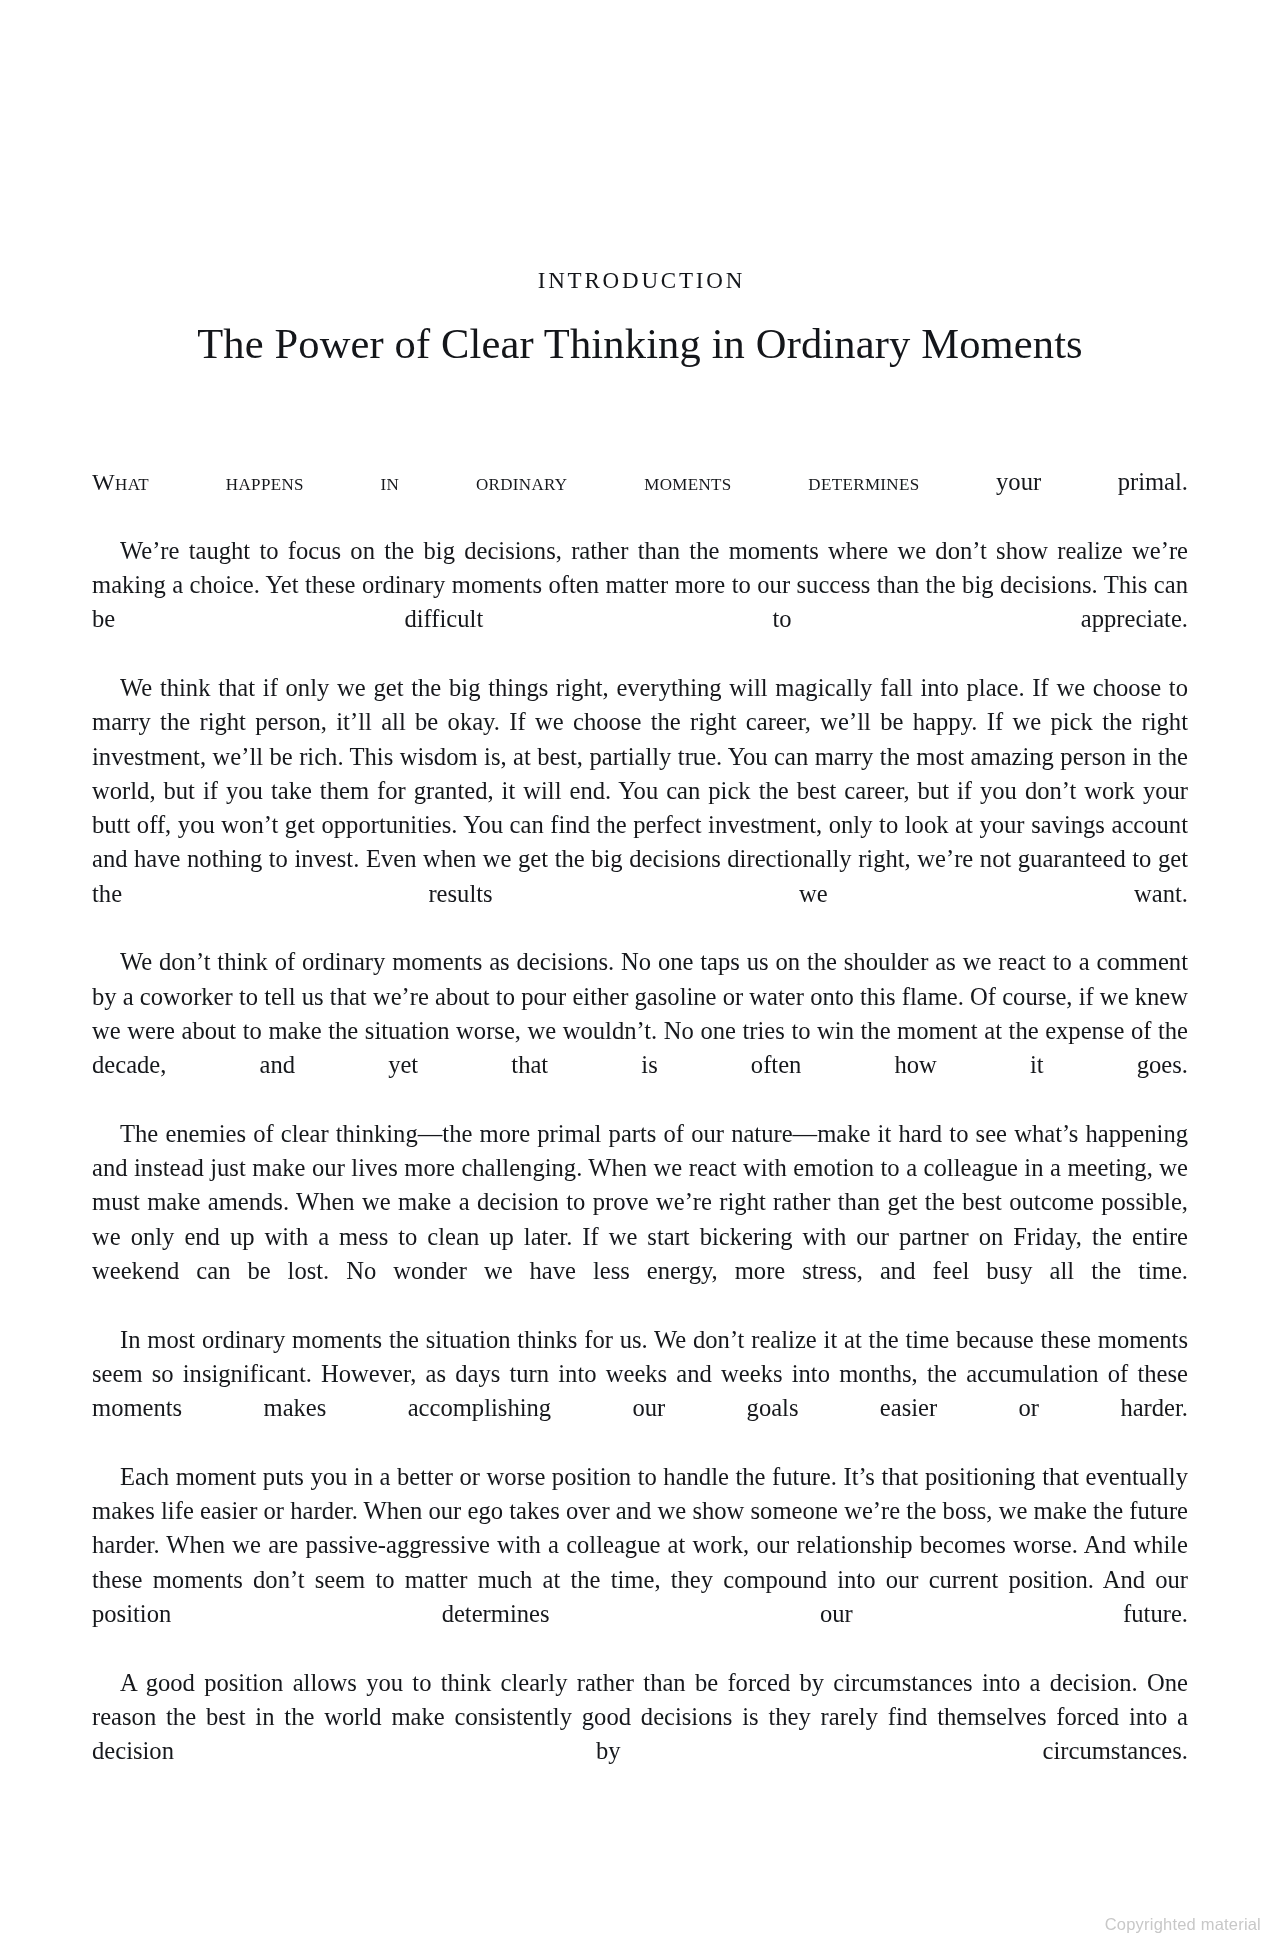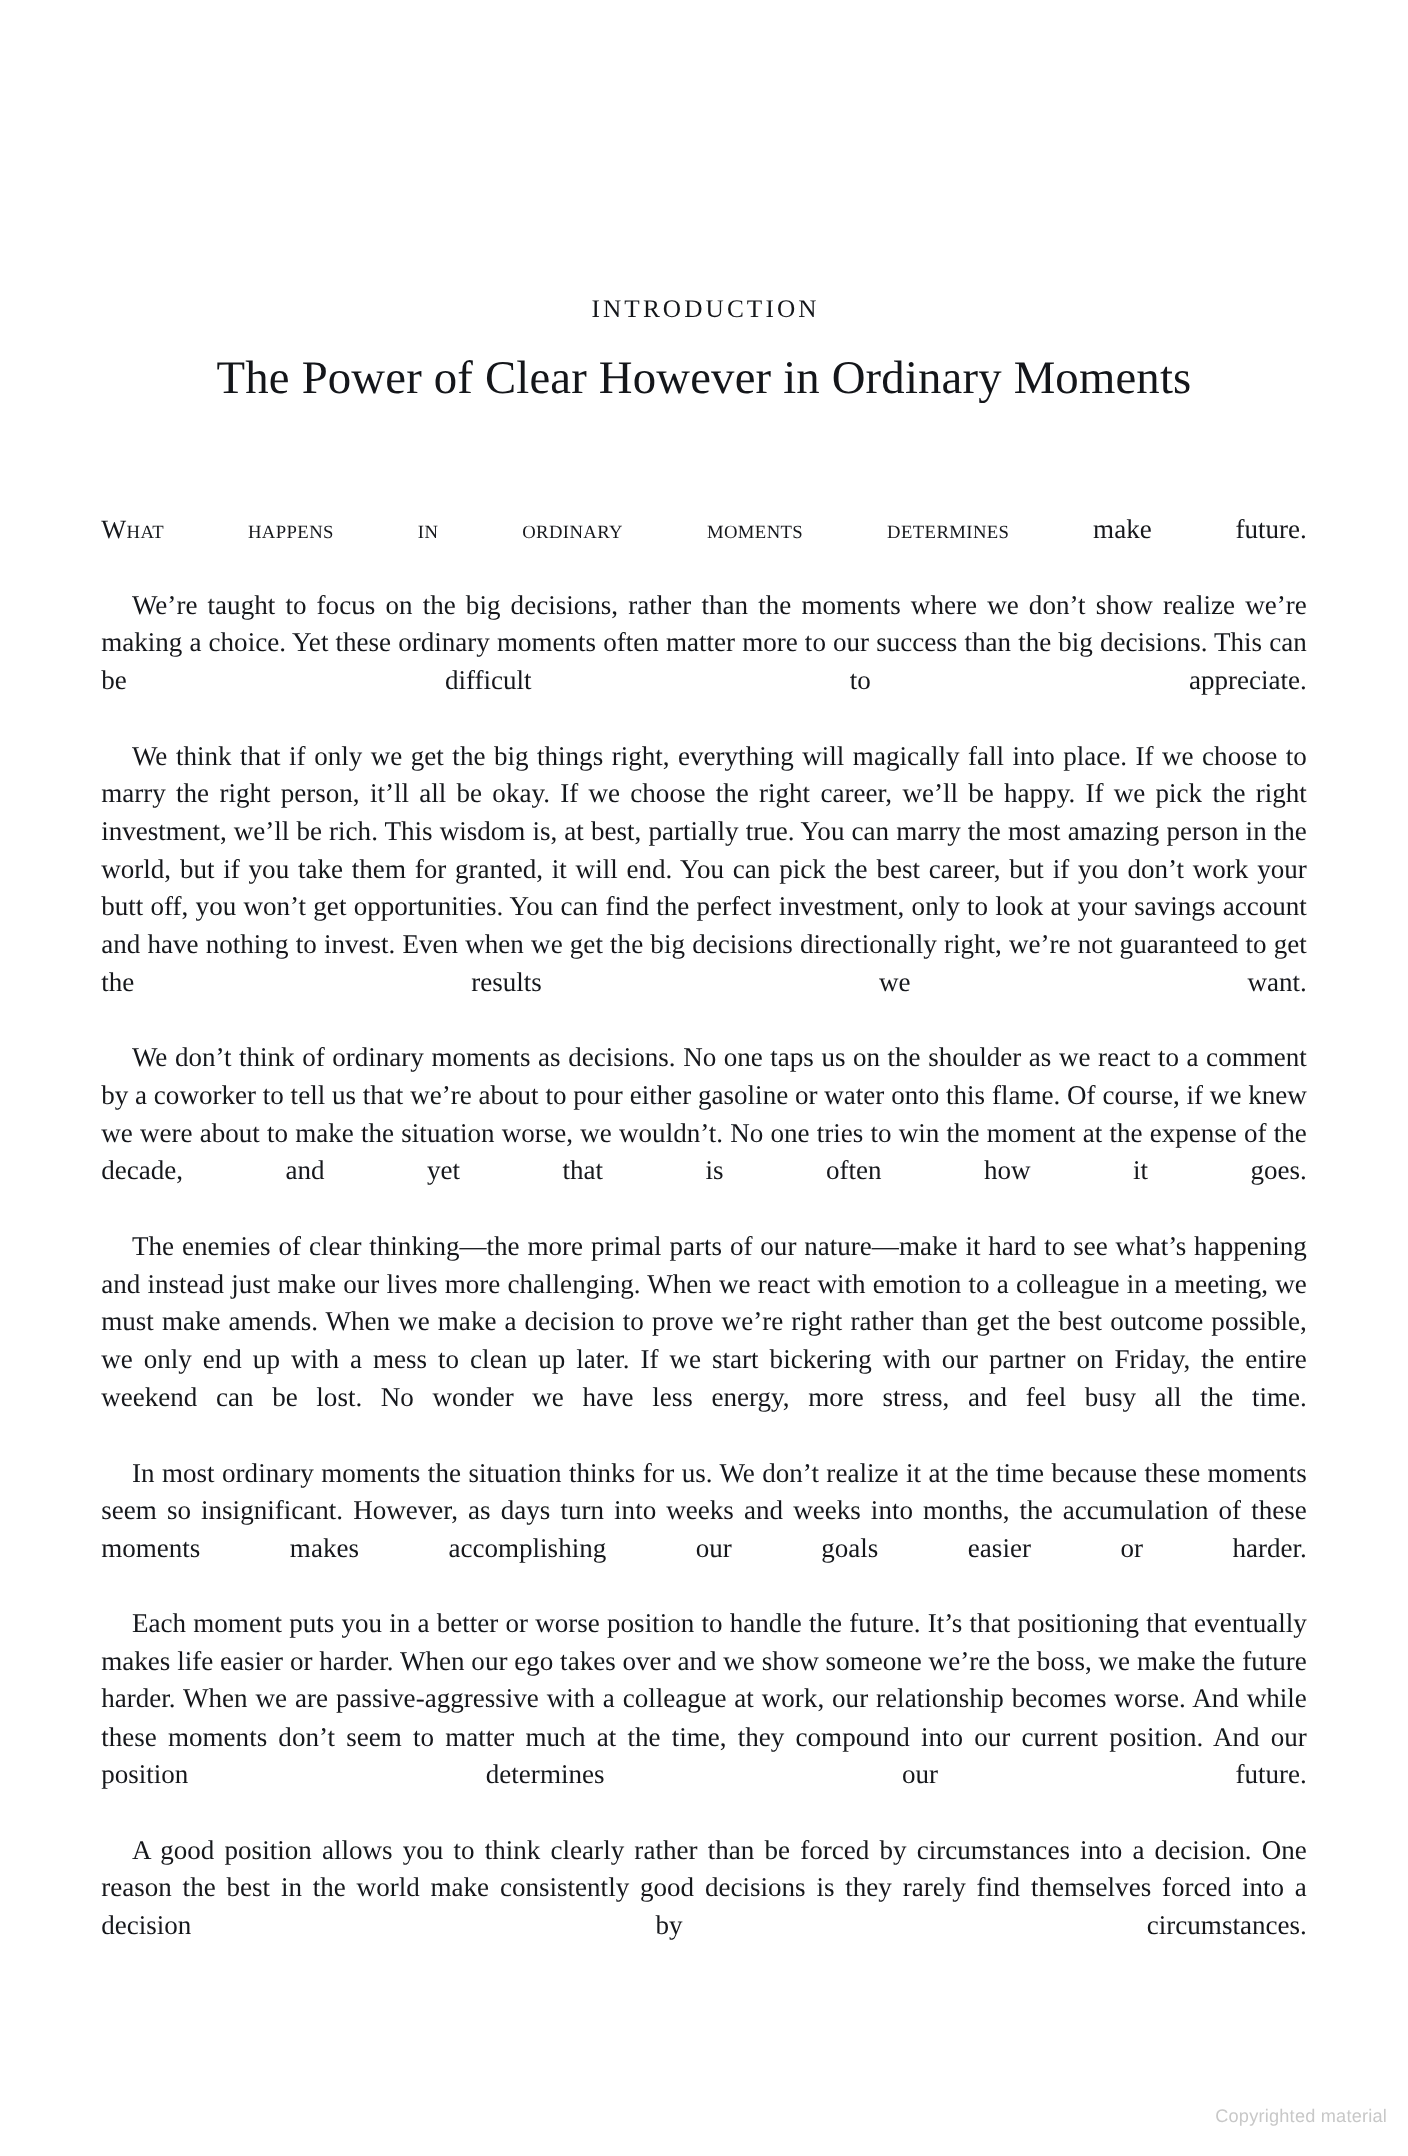--- a/index.html
+++ b/index.html
@@ -108,25 +108,25 @@
   }
 </style>
 </head>
 <body>
 
 <div class="page">
   <div class="content">
 
     <div class="head-block">
       <div class="kicker">INTRODUCTION</div>
-      <h1 class="chapter-title">The Power of Clear However in Ordinary Moments</h1>
+      <h1 class="chapter-title">The Power of Clear Thinking in Ordinary Moments</h1>
     </div>
 
     <div class="body-text">
-      <p class="first"><span class="smallcaps">What happens in ordinary moments determines</span><span> make future.</span></p>
+      <p class="first"><span class="smallcaps">What happens in ordinary moments determines</span><span> your primal.</span></p>
       <p>We’re taught to focus on the big decisions, rather than the moments where we don’t show realize we’re making a choice. Yet these ordinary moments often matter more to our success than the big decisions. This can be difficult to appreciate.</p>
       <p>We think that if only we get the big things right, everything will magically fall into place. If we choose to marry the right person, it’ll all be okay. If we choose the right career, we’ll be happy. If we pick the right investment, we’ll be rich. This wisdom is, at best, partially true. You can marry the most amazing person in the world, but if you take them for granted, it will end. You can pick the best career, but if you don’t work your butt off, you won’t get opportunities. You can find the perfect investment, only to look at your savings account and have nothing to invest. Even when we get the big decisions directionally right, we’re not guaranteed to get the results we want.</p>
       <p>We don’t think of ordinary moments as decisions. No one taps us on the shoulder as we react to a comment by a coworker to tell us that we’re about to pour either gasoline or water onto this flame. Of course, if we knew we were about to make the situation worse, we wouldn’t. No one tries to win the moment at the expense of the decade, and yet that is often how it goes.</p>
       <p>The enemies of clear thinking—the more primal parts of our nature—make it hard to see what’s happening and instead just make our lives more challenging. When we react with emotion to a colleague in a meeting, we must make amends. When we make a decision to prove we’re right rather than get the best outcome possible, we only end up with a mess to clean up later. If we start bickering with our partner on Friday, the entire weekend can be lost. No wonder we have less energy, more stress, and feel busy all the time.</p>
       <p>In most ordinary moments the situation thinks for us. We don’t realize it at the time because these moments seem so insignificant. However, as days turn into weeks and weeks into months, the accumulation of these moments makes accomplishing our goals easier or harder.</p>
       <p>Each moment puts you in a better or worse position to handle the future. It’s that positioning that eventually makes life easier or harder. When our ego takes over and we show someone we’re the boss, we make the future harder. When we are passive-aggressive with a colleague at work, our relationship becomes worse. And while these moments don’t seem to matter much at the time, they compound into our current position. And our position determines our future.</p>
       <p>A good position allows you to think clearly rather than be forced by circumstances into a decision. One reason the best in the world make consistently good decisions is they rarely find themselves forced into a decision by circumstances.</p>
     </div>
   </div>
 

